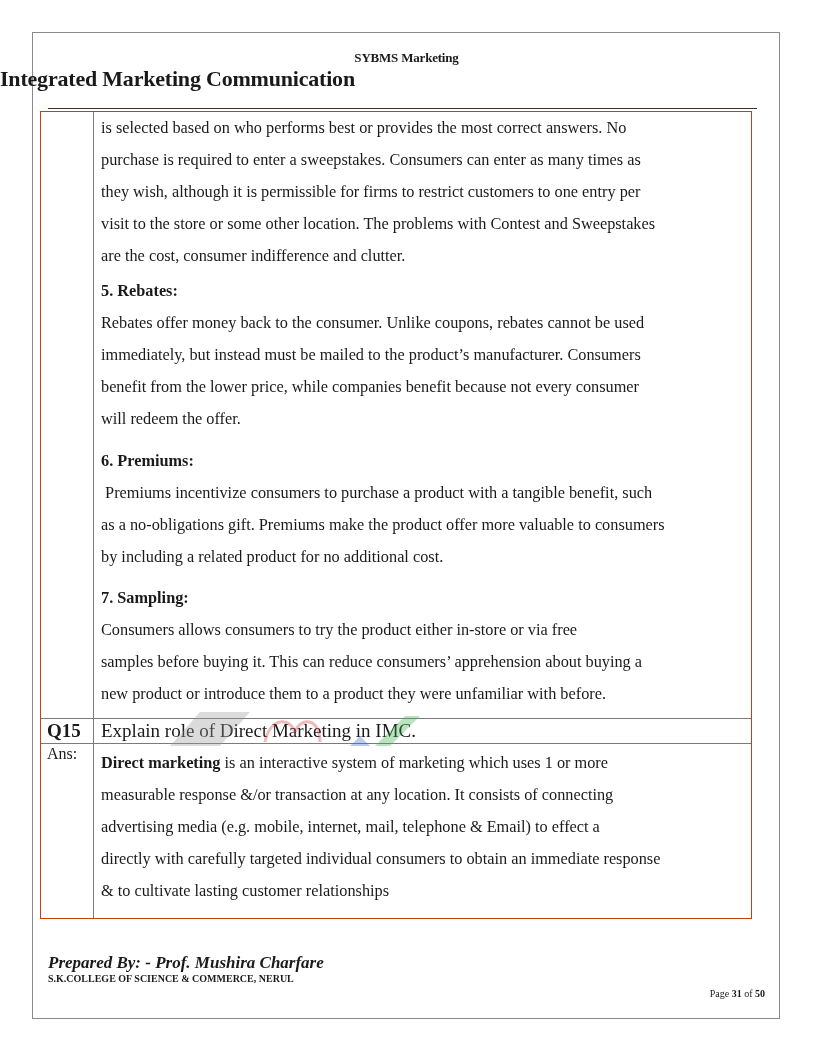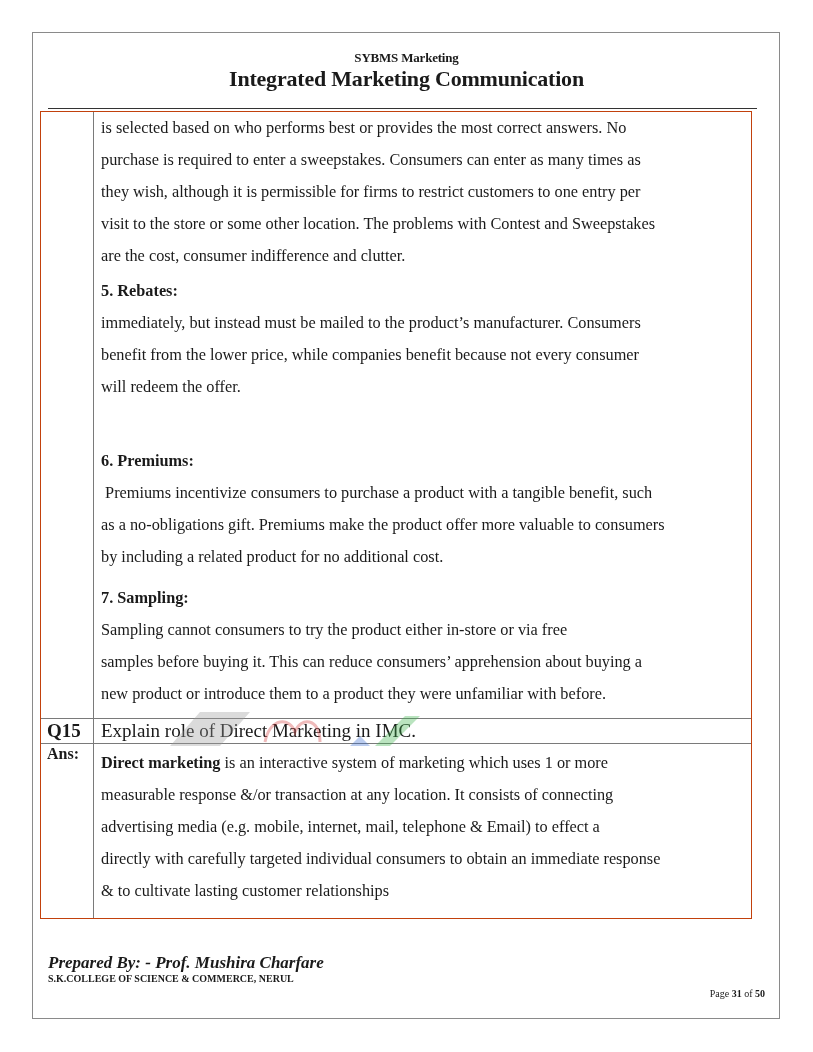--- a/index.html
+++ b/index.html
@@ -2,35 +2,35 @@
 <html><head>
   <meta charset="utf-8">
   <style>
     html, body { margin: 0; padding: 0; background: #ffffff; }
     body { width: 813px; height: 1052px; position: relative; overflow: hidden;
            font-family: "Liberation Serif", "DejaVu Serif", serif; color: #1a1a1a; }
     .page-frame { position: absolute; left: 32px; top: 32px; width: 748px; height: 987px;
                   border: 1px solid #8a8a8a; box-sizing: border-box; }
     .hdr-sub { position: absolute; left: 0; width: 813px; top: 50px; text-align: center;
                font-size: 13px; font-weight: bold; letter-spacing: -0.2px; }
-    .hdr-title { position: absolute; left: 0; width: 813px; top: 66px; text-align: center;
+    .hdr-title { position: absolute; left: 0; width: 813px; top: 66px; text-align: left;
                  font-size: 22px; font-weight: bold; letter-spacing: -0.2px; }
     .hdr-rule { position: absolute; left: 48px; width: 709px; top: 108px; height: 0;
                 border-top: 1px solid #333; }
     .tbl { position: absolute; left: 40px; top: 111px; width: 712px; height: 808px;
            border: 1px solid #c2410c; box-sizing: border-box; }
     .col-div { position: absolute; left: 52px; top: 0; bottom: 0; width: 0;
                border-left: 1px solid #7a7a7a; }
     .row-line { position: absolute; left: 0; right: 0; height: 0; border-top: 1px solid #7a7a7a; }
     .cell { position: absolute; left: 60px; width: 645px; font-size: 16.3px; line-height: 32px; }
     .cell p { margin: 0; }
     .h { font-weight: bold; }
     .qnum { position: absolute; left: 6px; font-weight: bold; font-size: 19px; }
     .qtext { position: absolute; left: 60px; font-size: 19px; }
-    .ans-label { position: absolute; left: 6px; font-weight: bold; font-size: 16px; }
+    .ans-label { position: absolute; left: 6px; font-weight: normal; font-size: 16px; }
     .footer-name { position: absolute; left: 48px; top: 953px; font-size: 17px; font-weight: bold;
                    font-style: italic; }
     .footer-college { position: absolute; left: 48px; top: 973px; font-size: 10px; font-weight: bold; }
     .footer-page { position: absolute; right: 48px; top: 988px; font-size: 10px; }
     .footer-page b { font-weight: bold; }
     .watermark { position: absolute; left: 170px; top: 712px; width: 260px; height: 34px;
                  pointer-events: none; opacity: 0.35; }
   </style>
 </head>
 <body>
@@ -47,35 +47,36 @@
   <div class="cell" style="top:0px;">
     <p>is selected based on who performs best or provides the most correct answers. No</p>
     <p>purchase is required to enter a sweepstakes. Consumers can enter as many times as</p>
     <p>they wish, although it is permissible for firms to restrict customers to one entry per</p>
     <p>visit to the store or some other location. The problems with Contest and Sweepstakes</p>
     <p>are the cost, consumer indifference and clutter.</p>
   </div>
 
   <div class="cell" style="top:163px;">
     <p class="h">5. Rebates:</p>
+    <p>Rebates offer money back to the consumer. Unlike coupons, rebates cannot be used</p>
     <p>immediately, but instead must be mailed to the product’s manufacturer. Consumers</p>
     <p>benefit from the lower price, while companies benefit because not every consumer</p>
     <p>will redeem the offer.</p>
   </div>
 
   <div class="cell" style="top:333px;">
     <p class="h">6. Premiums:</p>
     <p style="white-space:pre;"> Premiums incentivize consumers to purchase a product with a tangible benefit, such</p>
     <p>as a no-obligations gift. Premiums make the product offer more valuable to consumers</p>
     <p>by including a related product for no additional cost.</p>
   </div>
 
   <div class="cell" style="top:470px;">
     <p class="h">7. Sampling:</p>
-    <p>Sampling cannot consumers to try the product either in-store or via free</p>
+    <p>Consumers allows consumers to try the product either in-store or via free</p>
     <p>samples before buying it. This can reduce consumers’ apprehension about buying a</p>
     <p>new product or introduce them to a product they were unfamiliar with before.</p>
   </div>
 
   <div class="row-line" style="top:606px;"></div>
 
   <div class="qnum" style="top:608px;">Q15</div>
   <div class="qtext" style="top:608px;">Explain role of Direct Marketing in IMC.</div>
 
   <div class="row-line" style="top:631px;"></div>

